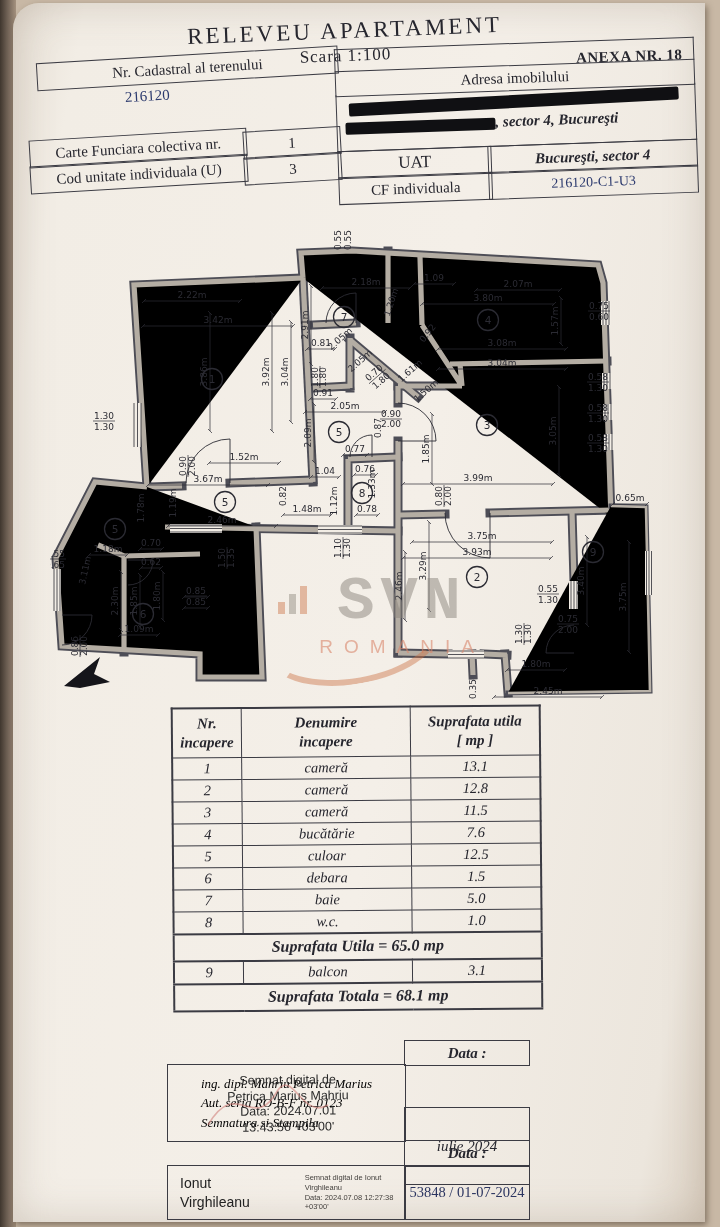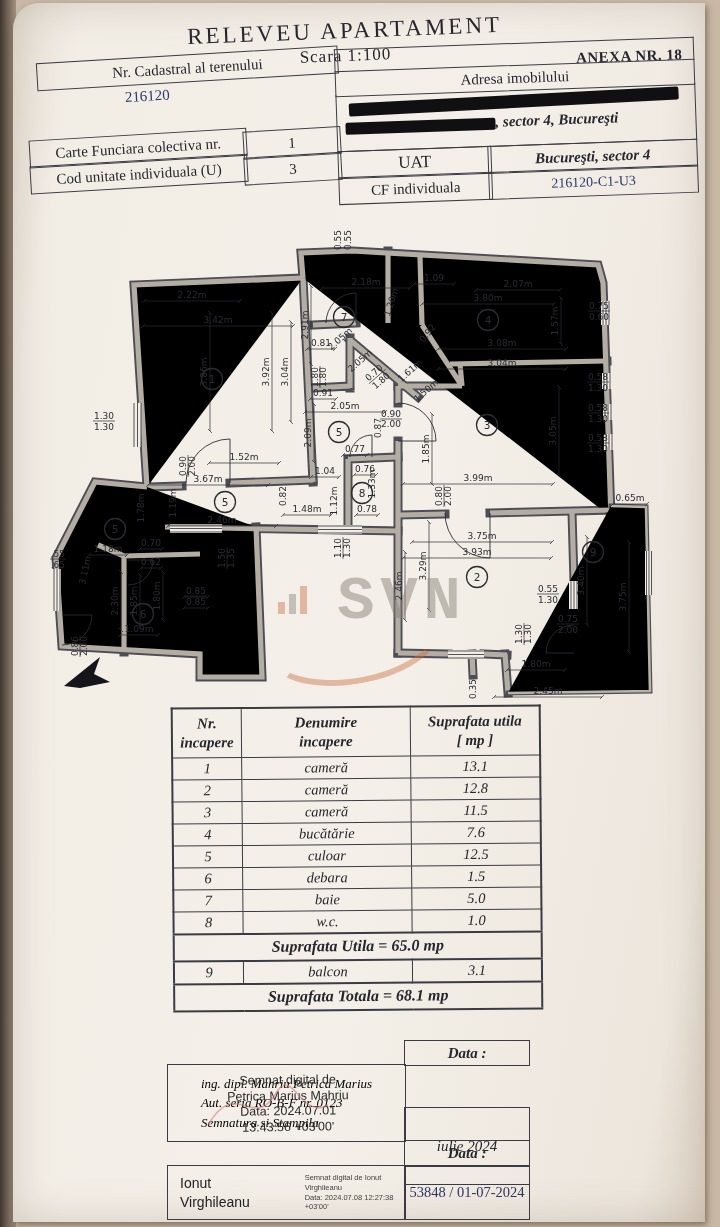--- a/index.html
+++ b/index.html
@@ -594,20 +594,21 @@
   </svg>
 
   <div class="abs wm">
     <div class="wm-bars">
       <i style="height:12px;"></i>
         <i style="height:20px;background:rgba(140,133,123,.45);"></i>
         <i style="height:28px;"></i>
     </div>
     <div class="wm-swoosh"></div>
     <div class="wm-s">SVN</div>
+    <div class="wm-r">ROMANIA</div>
   </div>
 
   <table class="rooms ink">
     <thead>
       <tr>
         <th class="w-nr ml">Nr.
 incapere</th>
         <th class="w-name ml">Denumire
 incapere</th>
         <th class="w-area ml">Suprafata utila

